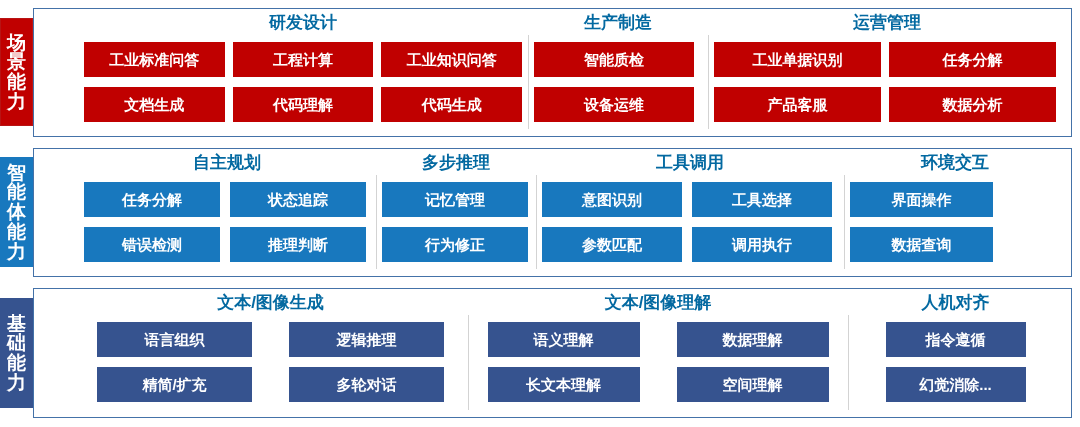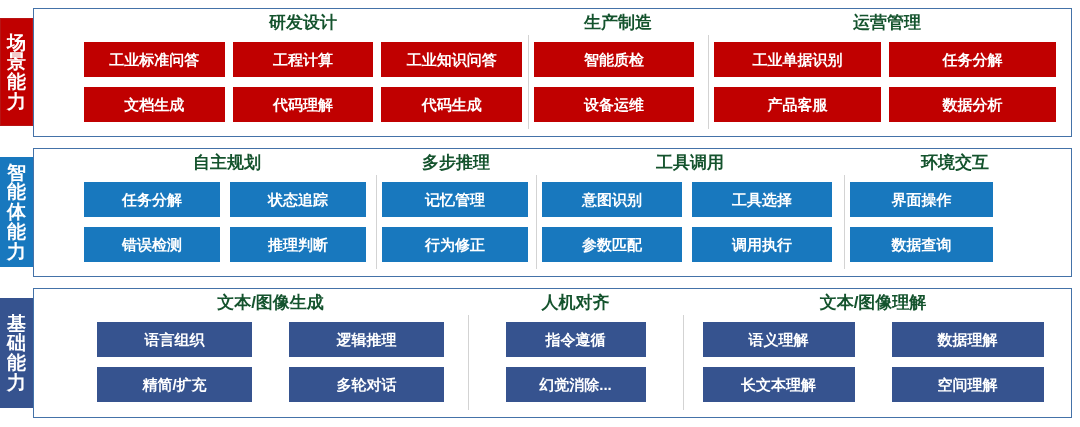--- a/index.html
+++ b/index.html
@@ -85,21 +85,21 @@
     top: 26px;
     bottom: 7px;
     width: 1px;
     background: #d3d3d3;
   }
 
   .group-title {
     text-align: center;
     font-size: 17px;
     font-weight: bold;
-    color: #14532d;
+    color: #0369a1;
     line-height: 1;
     height: 23px;
     padding-top: 5px;
     box-sizing: border-box;
     white-space: nowrap;
   }
 
   .group-rows {
     flex: 1;
     display: flex;
@@ -289,42 +289,42 @@
             <div class="cell">语言组织</div>
             <div class="cell">逻辑推理</div>
           </div>
           <div class="cell-row">
             <div class="cell">精简/扩充</div>
             <div class="cell">多轮对话</div>
           </div>
         </div>
       </div>
 
+      <div class="group g-und">
+        <div class="group-title">文本/图像理解</div>
+        <div class="group-rows">
+          <div class="cell-row">
+            <div class="cell">语义理解</div>
+            <div class="cell">数据理解</div>
+          </div>
+          <div class="cell-row">
+            <div class="cell">长文本理解</div>
+            <div class="cell">空间理解</div>
+          </div>
+        </div>
+      </div>
+
       <div class="group g-align">
         <div class="group-title">人机对齐</div>
         <div class="group-rows">
           <div class="cell-row">
             <div class="cell">指令遵循</div>
           </div>
           <div class="cell-row">
             <div class="cell">幻觉消除...</div>
-          </div>
-        </div>
-      </div>
-
-      <div class="group g-und">
-        <div class="group-title">文本/图像理解</div>
-        <div class="group-rows">
-          <div class="cell-row">
-            <div class="cell">语义理解</div>
-            <div class="cell">数据理解</div>
-          </div>
-          <div class="cell-row">
-            <div class="cell">长文本理解</div>
-            <div class="cell">空间理解</div>
           </div>
         </div>
       </div>
 
     </div>
   </div>
 
   <div class="tier-label tier-scenario">
       <span class="ch">场</span>
       <span class="ch">景</span>

